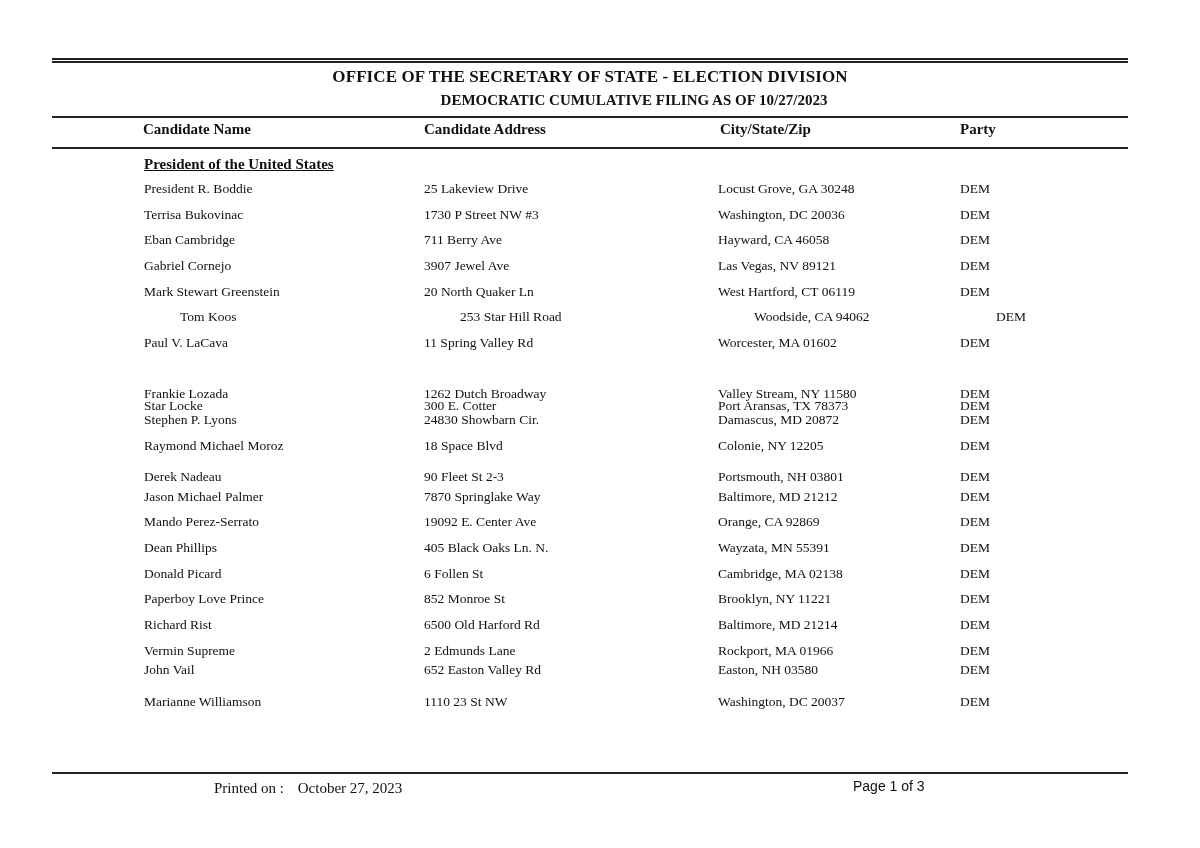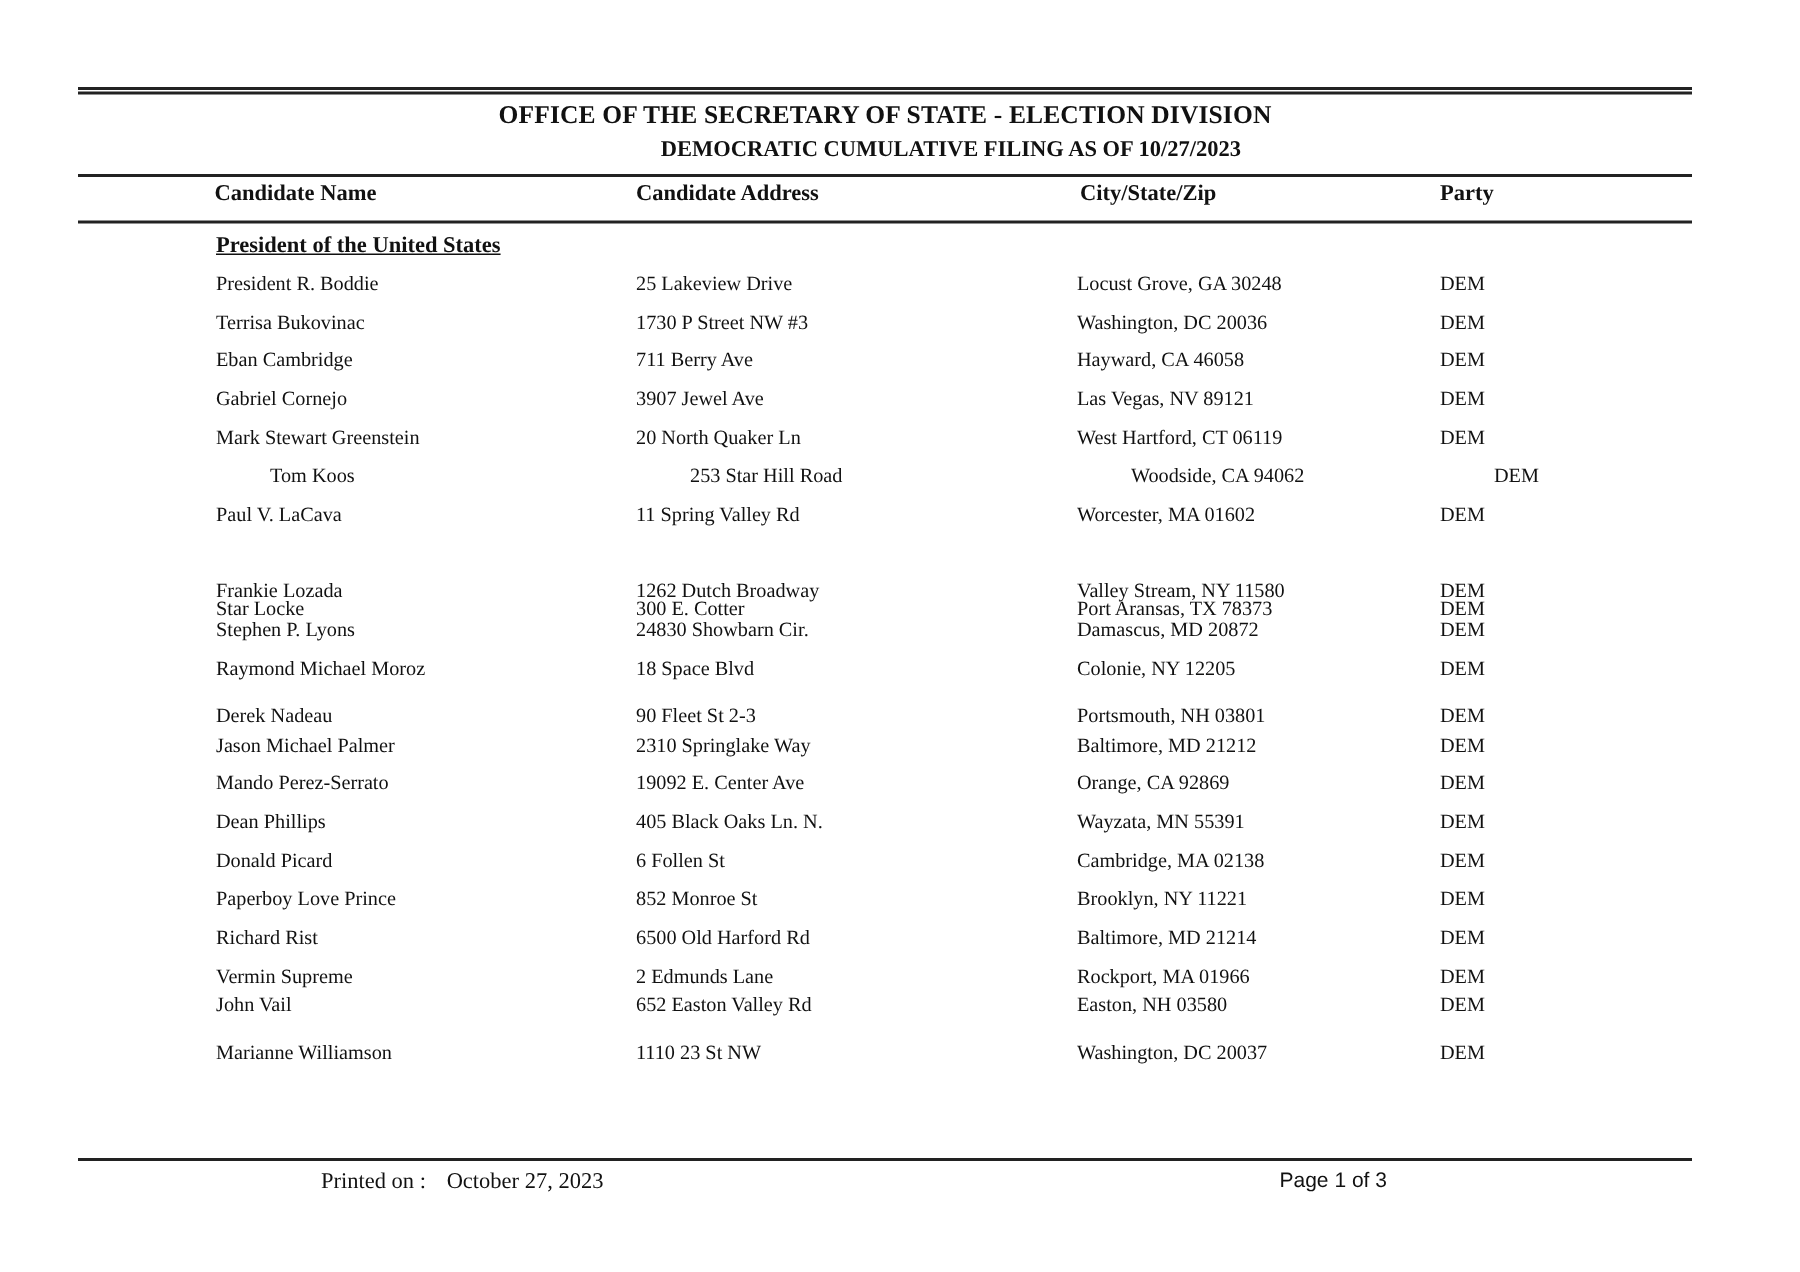--- a/index.html
+++ b/index.html
@@ -112,21 +112,21 @@
       <span class="c-party">DEM</span>
     </div>
     <div class="row" style="top: 469px;">
       <span class="c-name">Derek Nadeau</span>
       <span class="c-addr">90 Fleet St 2-3</span>
       <span class="c-city">Portsmouth, NH 03801</span>
       <span class="c-party">DEM</span>
     </div>
     <div class="row" style="top: 488.8px;">
       <span class="c-name">Jason Michael Palmer</span>
-      <span class="c-addr">2310 Springlake Way</span>
+      <span class="c-addr">7870 Springlake Way</span>
       <span class="c-city">Baltimore, MD 21212</span>
       <span class="c-party">DEM</span>
     </div>
     <div class="row" style="top: 514.45px;">
       <span class="c-name">Mando Perez-Serrato</span>
       <span class="c-addr">19092 E. Center Ave</span>
       <span class="c-city">Orange, CA 92869</span>
       <span class="c-party">DEM</span>
     </div>
     <div class="row" style="top: 540.1px;">

